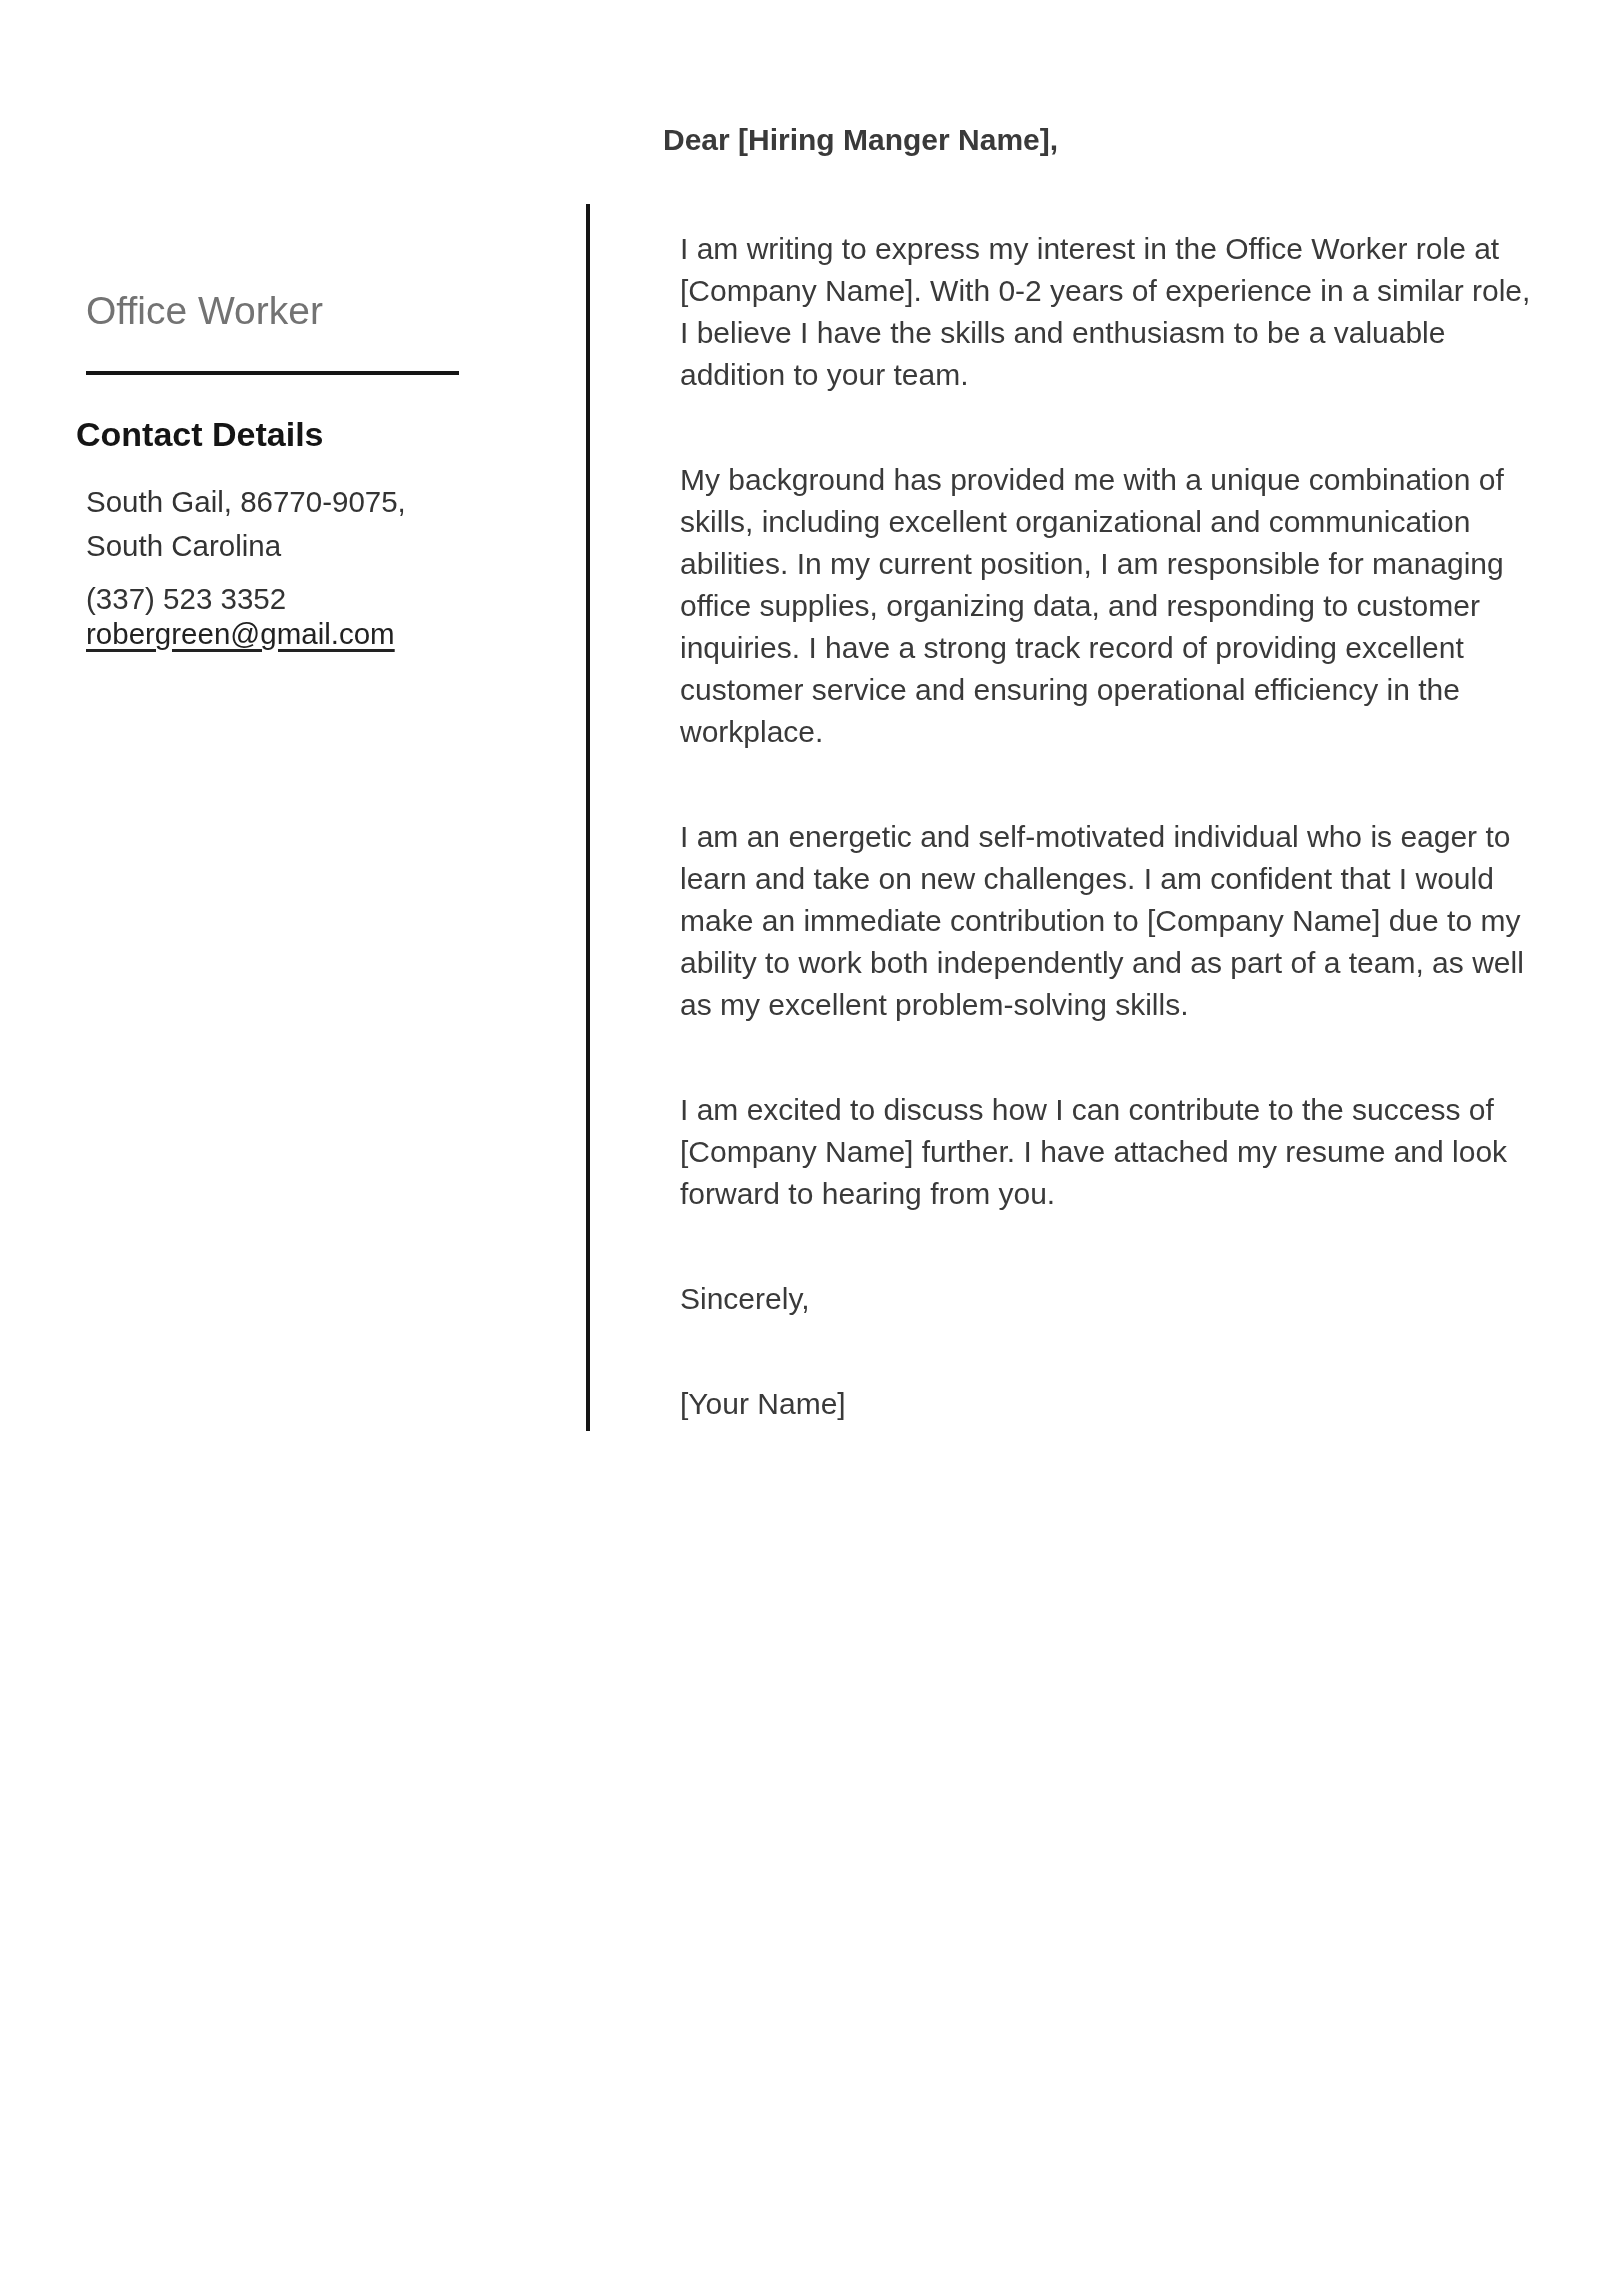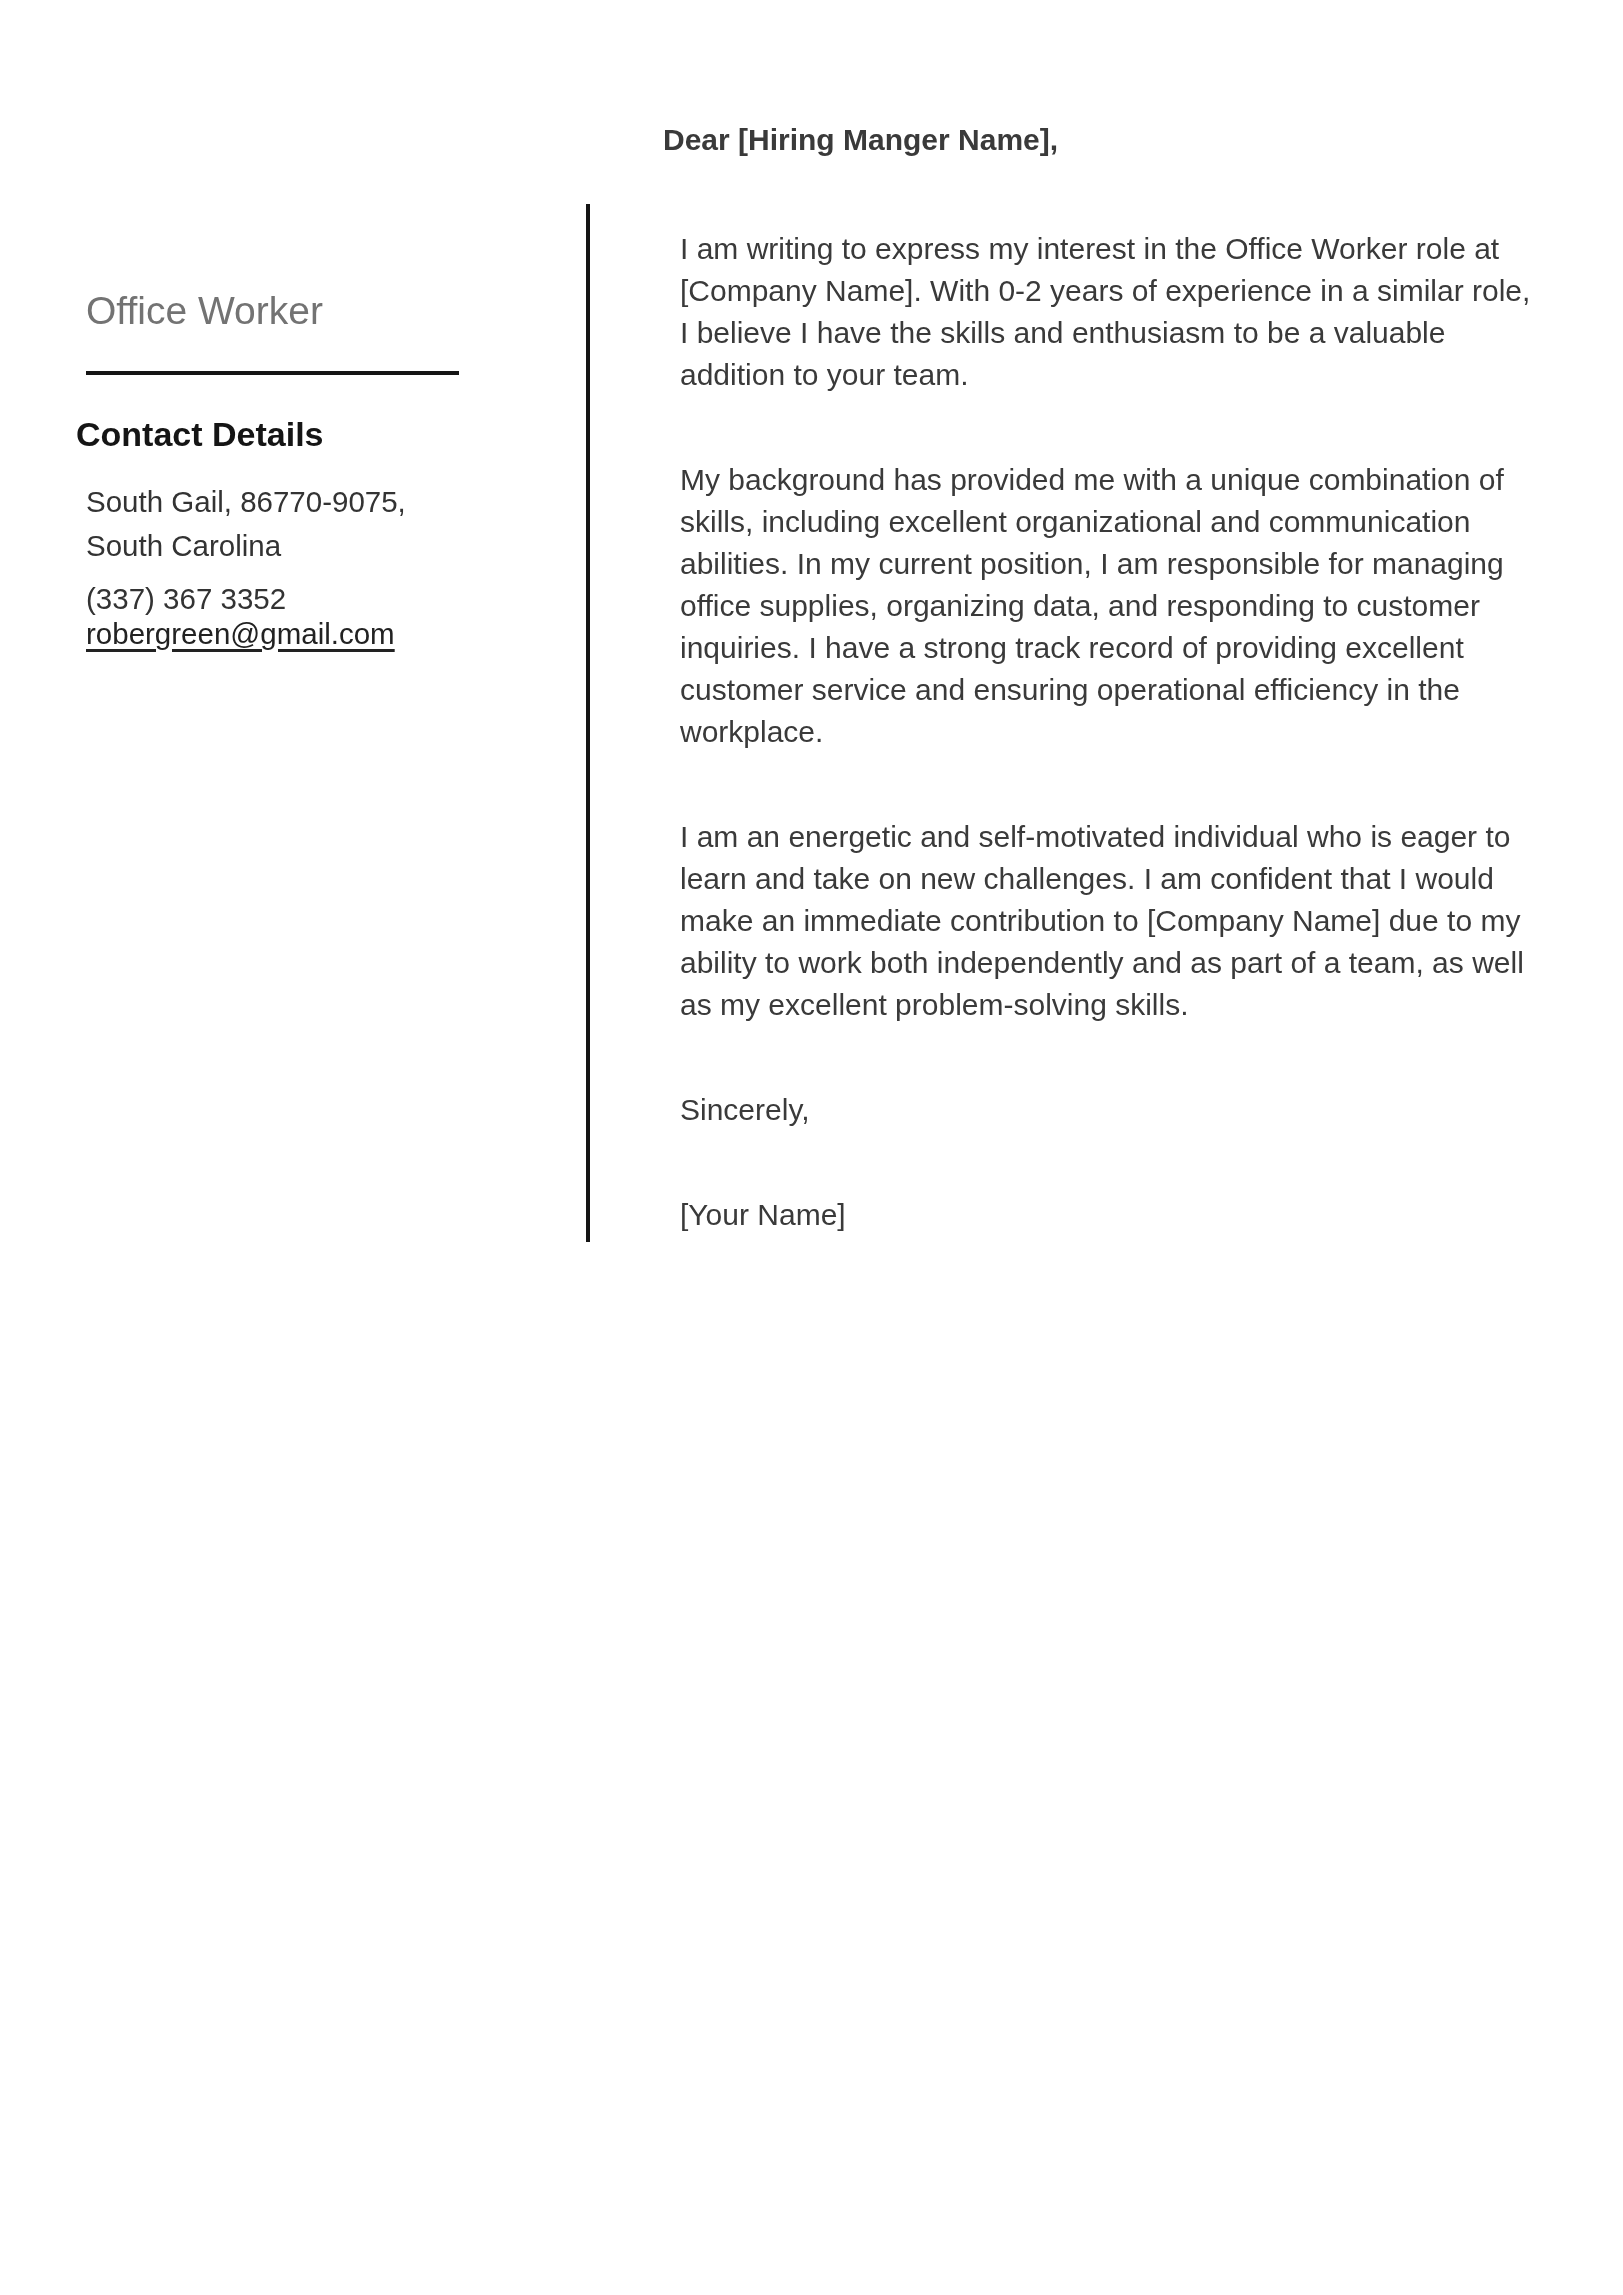--- a/index.html
+++ b/index.html
@@ -122,31 +122,32 @@
 
     <hr class="rule">
 
     <h2 class="contact-heading">Contact Details</h2>
 
     <div class="contact address">
       <div>South Gail, 86770-9075,</div>
       <div>South Carolina</div>
     </div>
 
-    <div class="contact phone">(337) 367 3352</div>
+    <div class="contact phone">(337) 523 3352</div>
 
     <a class="contact email">robergreen@gmail.com</a>
   </aside>
 
   <main>
     <p class="salutation">Dear [Hiring Manger Name],</p>
 
     <div class="letter-block">
       <p>I am writing to express my interest in the Office Worker role at [Company Name]. With 0-2 years of experience in a similar role, I believe I have the skills and enthusiasm to be a valuable addition to your team.</p>
       <p>My background has provided me with a unique combination of skills, including excellent organizational and communication abilities. In my current position, I am responsible for managing office supplies, organizing data, and responding to customer inquiries. I have a strong track record of providing excellent customer service and ensuring operational efficiency in the workplace.</p>
       <p>I am an energetic and self-motivated individual who is eager to learn and take on new challenges. I am confident that I would make an immediate contribution to [Company Name] due to my ability to work both independently and as part of a team, as well as my excellent problem-solving skills.</p>
+      <p>I am excited to discuss how I can contribute to the success of [Company Name] further. I have attached my resume and look forward to hearing from you.</p>
       <p class="closing">Sincerely,</p>
       <p class="signature">[Your Name]</p>
     </div>
   </main>
 
 </div>
 
 
 </body></html>

